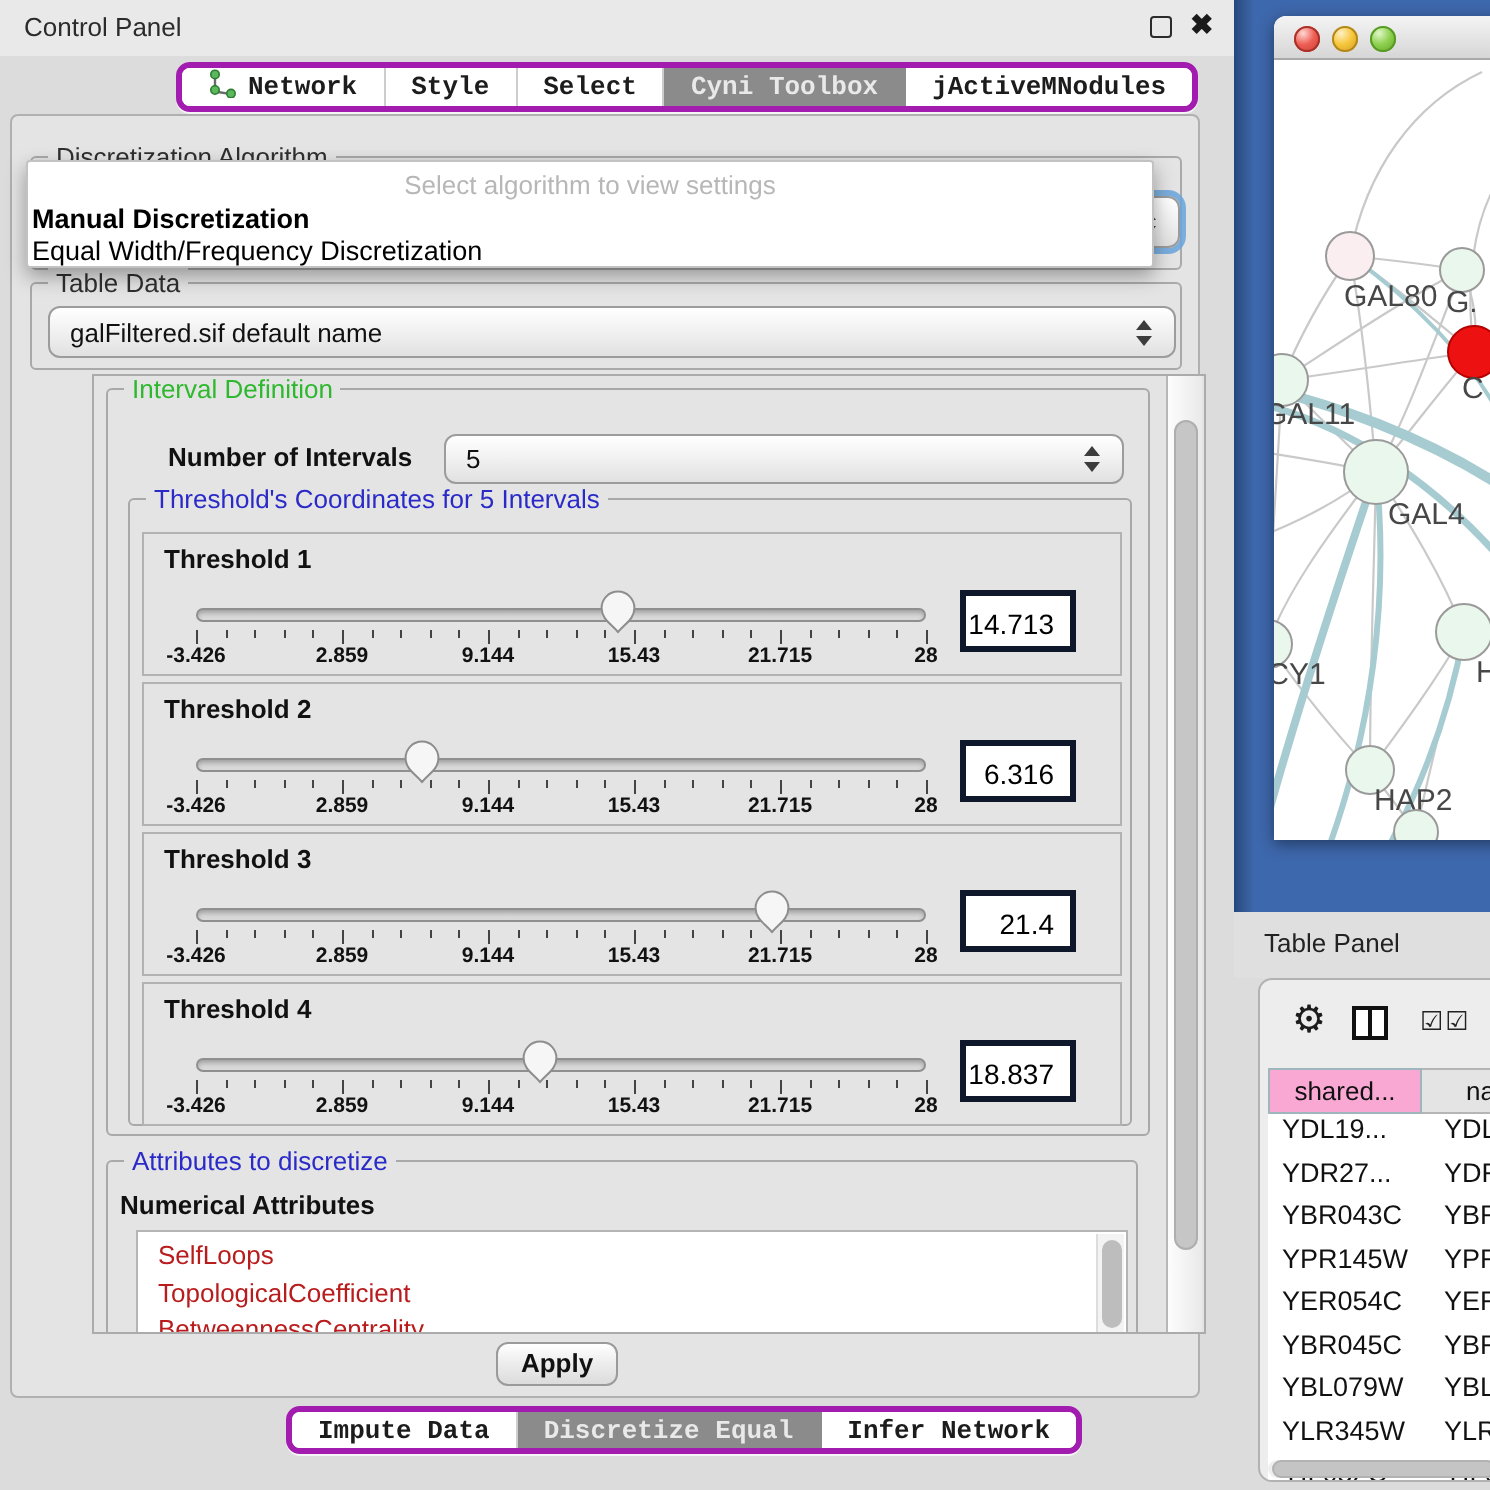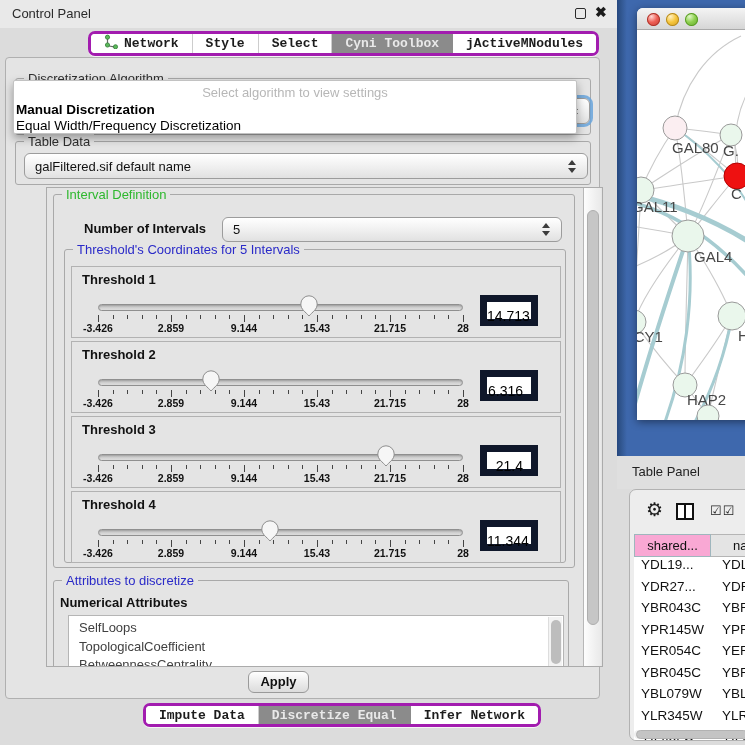--- a/index.html
+++ b/index.html
@@ -45,25 +45,25 @@
   .vsb{position:absolute;right:1px;top:0;width:18px;height:100%;background:linear-gradient(90deg,#fdfdfd,#e9e9e9);border-left:1px solid #b7b7b7;}
   .vsb .thumb{position:absolute;left:3px;width:12px;border-radius:6px;background:#c6c6c6;border:1px solid #aeaeae;}
 
   
   .thr-box{position:absolute;left:6px;width:490px;height:72px;border:1px solid #b2b2b2;background:#e4e4e4;}
   .thr-label{position:absolute;left:10px;top:5px;font-size:13px;font-weight:bold;color:#111;}
   .track{position:absolute;left:26px;top:37px;width:365px;height:7px;border:1px solid #8f8f8f;border-radius:4px;background:linear-gradient(#c0c0c0,#dfdfdf);box-shadow:inset 0 1px 2px rgba(0,0,0,.18);}
   .tick{position:absolute;width:1px;background:#444;}
   .ticklabel{position:absolute;top:55px;width:64px;margin-left:-32px;text-align:center;font-size:10.5px;font-weight:bold;color:#111;}
   .thumb-svg{position:absolute;top:28px;}
-  .valbox{position:absolute;left:408px;top:28px;width:58px;height:31px;background:#fff;border:7px solid #0f172a;font-size:14px;color:#000;text-align:right;line-height:29px;padding-right:8px;}
+  .valbox{position:absolute;left:408px;top:28px;width:58px;height:31px;background:#fff;border:3px solid #0f172a;font-size:14px;color:#000;text-align:right;line-height:29px;padding-right:8px;}
 
   
   .listbox{position:absolute;background:#fff;border:1px solid #b5b5b5;overflow:hidden;}
-  .listbox .item{font-size:13px;color:#404040;line-height:18.5px;padding-left:10px;white-space:nowrap;}
+  .listbox .item{font-size:13px;color:#b91c1c;line-height:18.5px;padding-left:10px;white-space:nowrap;}
   .listbox .lsb{position:absolute;right:1px;top:1px;width:14px;bottom:1px;background:#f3f3f3;border-left:1px solid #ddd;}
   .listbox .lsb .thumb{position:absolute;left:2px;top:3px;width:10px;height:44px;border-radius:5px;background:#bdbdbd;}
 
   .aquabtn{position:absolute;height:22px;border:1px solid #9a9a9a;border-radius:6px;background:linear-gradient(#ffffff,#ececec 50%,#dcdcdc);font-size:13px;font-weight:bold;color:#111;text-align:center;line-height:20px;}
 
   
   .blueframe{position:absolute;left:617px;top:0;width:128px;height:456px;background:linear-gradient(90deg,#24467e 0px,#31568f 4px,#3e68ad 10px,#3e68ad 100%);}
   .macwin{position:absolute;left:637px;top:8px;width:120px;height:412px;background:#fff;border-radius:6px 0 0 0;box-shadow:0 2px 8px rgba(0,0,0,.45);}
   .mactitle{position:absolute;left:0;top:0;width:100%;height:22px;border-radius:6px 0 0 0;background:linear-gradient(#f4f4f4,#d6d6d6);border-bottom:1px solid #a9a9a9;}
   .light{position:absolute;top:5px;width:13px;height:13px;border-radius:50%;}
@@ -307,21 +307,21 @@
               <div class="tick" style="left: 391px; top: 48px; height: 7px;"></div>
               <div class="ticklabel" style="left: 26px;">-3.426</div>
               <div class="ticklabel" style="left: 99px;">2.859</div>
               <div class="ticklabel" style="left: 172px;">9.144</div>
               <div class="ticklabel" style="left: 245px;">15.43</div>
               <div class="ticklabel" style="left: 318px;">21.715</div>
               <div class="ticklabel" style="left: 391px;">28</div>
               <div class="thumb-svg" style="left: 188.547px;"><svg width="18" height="22" viewBox="0 0 18 22">
                   <path d="M9 21 C5.5 16.8 0.8 14.6 0.8 9 A8.2 8.2 0 0 1 17.2 9 C17.2 14.6 12.5 16.8 9 21 Z" fill="#f6f6f6" stroke="#8d8d8d" stroke-width="1"></path>
                 </svg></div>
-              <div class="valbox">11.344</div>
+              <div class="valbox">18.837</div>
             </div>
           </div>
       </div>
 
       <div class="group" style="left:6px;top:392px;width:516px;height:120px;">
         <span class="gtitle blue">Attributes to discretize</span>
         <span style="position:absolute;left:6px;top:14px;font-size:13px;font-weight:bold;color:#111;">Numerical Attributes</span>
         <div class="listbox" style="left:14px;top:34px;width:496px;height:80px;" id="attrList">
           <div class="lsb">
               <div class="thumb"></div>

